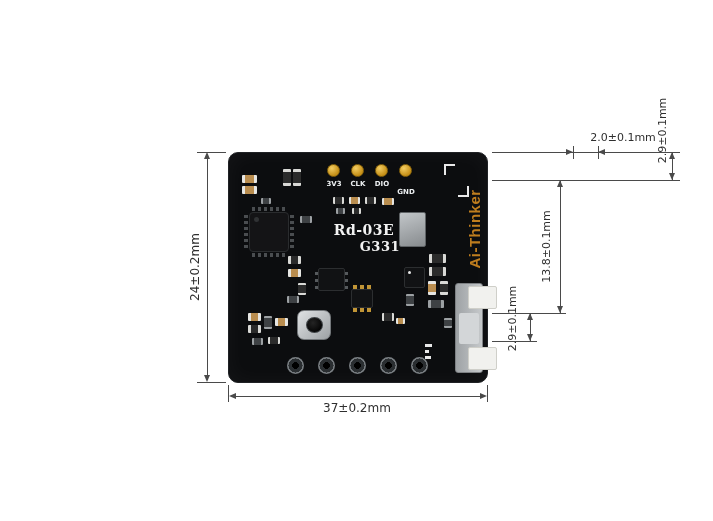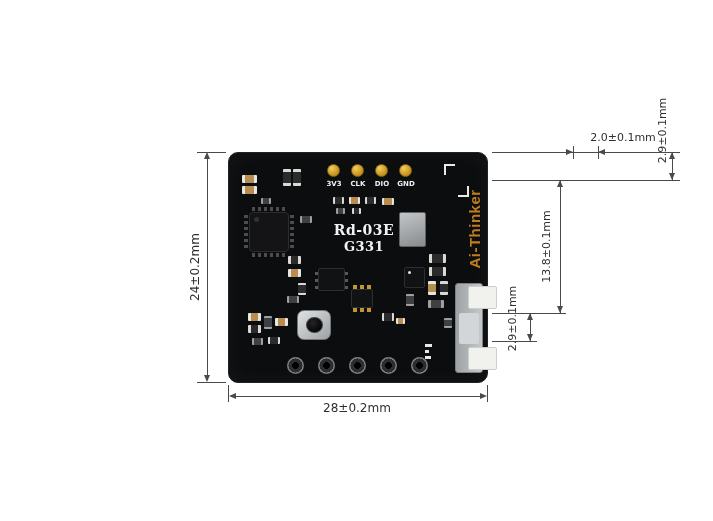--- a/index.html
+++ b/index.html
@@ -60,41 +60,41 @@
   .conn-mid  { position: absolute; left: 459px; top: 313px; width: 20px; height: 31px; background: #d3d6d8; border-radius: 2px; }
   .conn-tab  { position: absolute; width: 29px; height: 23px; background: #f1f1ee; border: 1px solid #cfcfc9; border-radius: 2px; }
 
   .bracket-tl { position: absolute; width: 11px; height: 11px; border-top: 2px solid #e9e9e9; border-left: 2px solid #e9e9e9; }
   .bracket-br { position: absolute; width: 11px; height: 11px; border-bottom: 2px solid #e9e9e9; border-right: 2px solid #e9e9e9; }
 
   .silkmark { position: absolute; background: #e8e8e8; }
 
   .model1 { position: absolute; left: 328px; top: 222px; width: 72px; text-align: center;
             font-family: "DejaVu Serif", serif; font-weight: bold; font-size: 14px; color: #f2f2f2; letter-spacing: 0.5px; }
-  .model2 { position: absolute; left: 328px; top: 239px; width: 72px; text-align: center;
+  .model2 { position: absolute; left: 328px; top: 239px; width: 72px; text-align: right;
             font-family: "DejaVu Serif", serif; font-weight: bold; font-size: 13px; color: #f2f2f2; letter-spacing: 0.5px; }
   .brand  { position: absolute; left: 414px; top: 221px; width: 120px; height: 16px; text-align: center;
             font-family: "Liberation Sans", sans-serif; font-weight: bold; font-size: 15px; color: #bf7d1e;
             letter-spacing: 0.5px; transform: rotate(-90deg); transform-origin: center; }
 </style>
 </head>
 <body>
 
 <div class="canvas">
 
   <div class="board"></div>
 
   <div class="goldpad" style="left:327px;top:164px"></div>
   <div class="goldpad" style="left:351px;top:164px"></div>
   <div class="goldpad" style="left:375px;top:164px"></div>
   <div class="goldpad" style="left:399px;top:164px"></div>
   <div class="padlabel" style="left:321px;top:180px">3V3</div>
   <div class="padlabel" style="left:345px;top:180px">CLK</div>
   <div class="padlabel" style="left:369px;top:180px">DIO</div>
-  <div class="padlabel" style="left:393px;top:180px">GND</div>
+  <div class="padlabel" style="left:393px;top:188px">GND</div>
 
   <div class="smd cap-h" style="left:242px;top:175px;width:15px;height:8px"></div>
   <div class="smd cap-h" style="left:242px;top:186px;width:15px;height:8px"></div>
   <div class="smd dark-h" style="left:261px;top:198px;width:10px;height:6px"></div>
   <div class="smd res-v" style="left:283px;top:169px;width:8px;height:17px"></div>
   <div class="smd res-v" style="left:293px;top:169px;width:8px;height:17px"></div>
 
   <div class="pins-h" style="left:252px;top:207px;width:34px"></div>
   <div class="pins-h" style="left:252px;top:253px;width:34px"></div>
   <div class="pins-v" style="left:244px;top:215px;height:34px"></div>
@@ -185,21 +185,21 @@
   <div class="line" style="left:207px;top:157px;width:1px;height:221px"></div>
   <div class="arr up" style="left:204px;top:152px"></div>
   <div class="arr down" style="left:204px;top:375px"></div>
   <div class="dimlabel rot" style="left:155px;top:260px;width:80px;height:14px">24±0.2mm</div>
 
   <div class="line" style="left:228px;top:385px;width:1px;height:17px"></div>
   <div class="line" style="left:487px;top:385px;width:1px;height:17px"></div>
   <div class="line" style="left:233px;top:396px;width:250px;height:1px"></div>
   <div class="arr left" style="left:229px;top:393px"></div>
   <div class="arr right" style="left:480px;top:393px"></div>
-  <div class="dimlabel" style="left:317px;top:401px;width:80px">28±0.2mm</div>
+  <div class="dimlabel" style="left:317px;top:401px;width:80px">37±0.2mm</div>
 
   <div class="line" style="left:492px;top:152px;width:188px;height:1px"></div>
   <div class="line" style="left:492px;top:180px;width:188px;height:1px"></div>
   <div class="line" style="left:492px;top:313px;width:74px;height:1px"></div>
   <div class="line" style="left:492px;top:341px;width:45px;height:1px"></div>
 
   <div class="line" style="left:672px;top:152px;width:1px;height:28px"></div>
   <div class="arr up" style="left:669px;top:152px"></div>
   <div class="arr down" style="left:669px;top:173px"></div>
   <div class="dimlabel sm rot" style="left:627px;top:124px;width:70px;height:13px">2.9±0.1mm</div>

